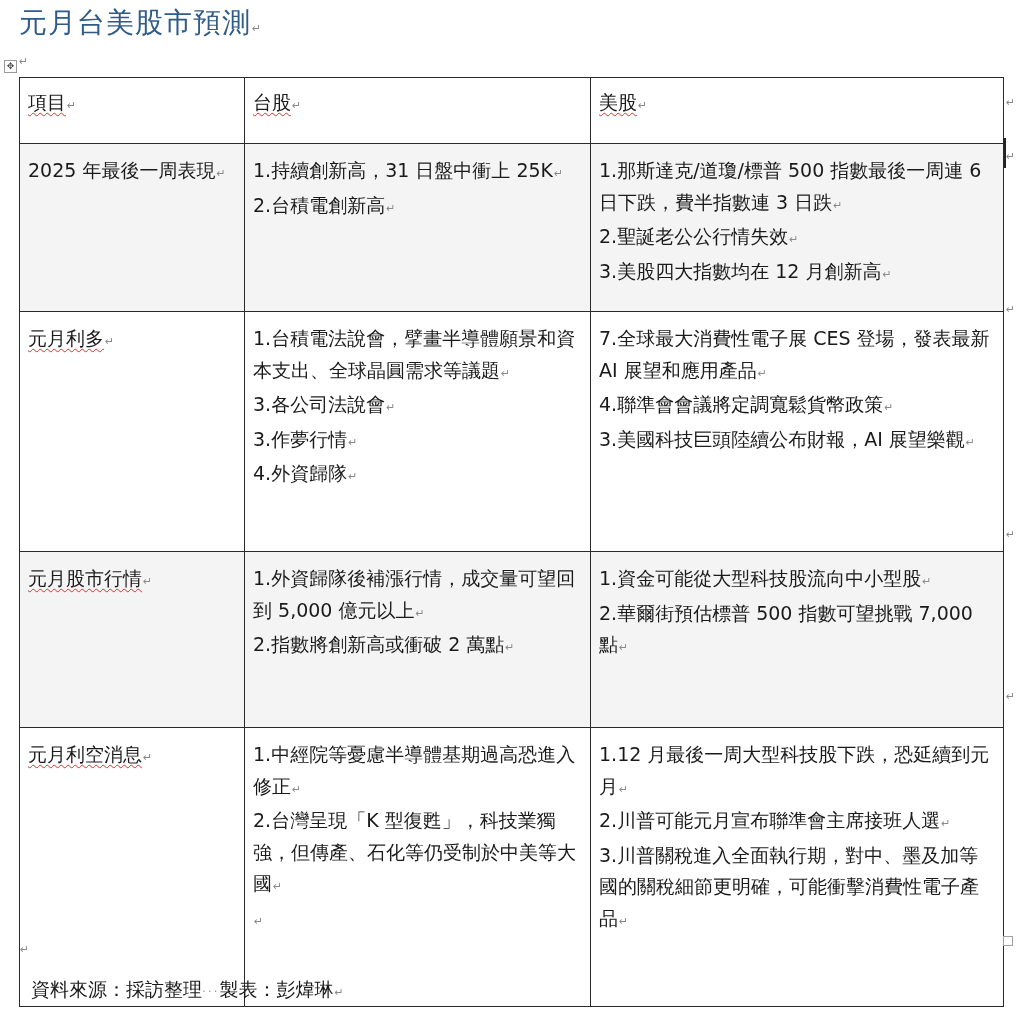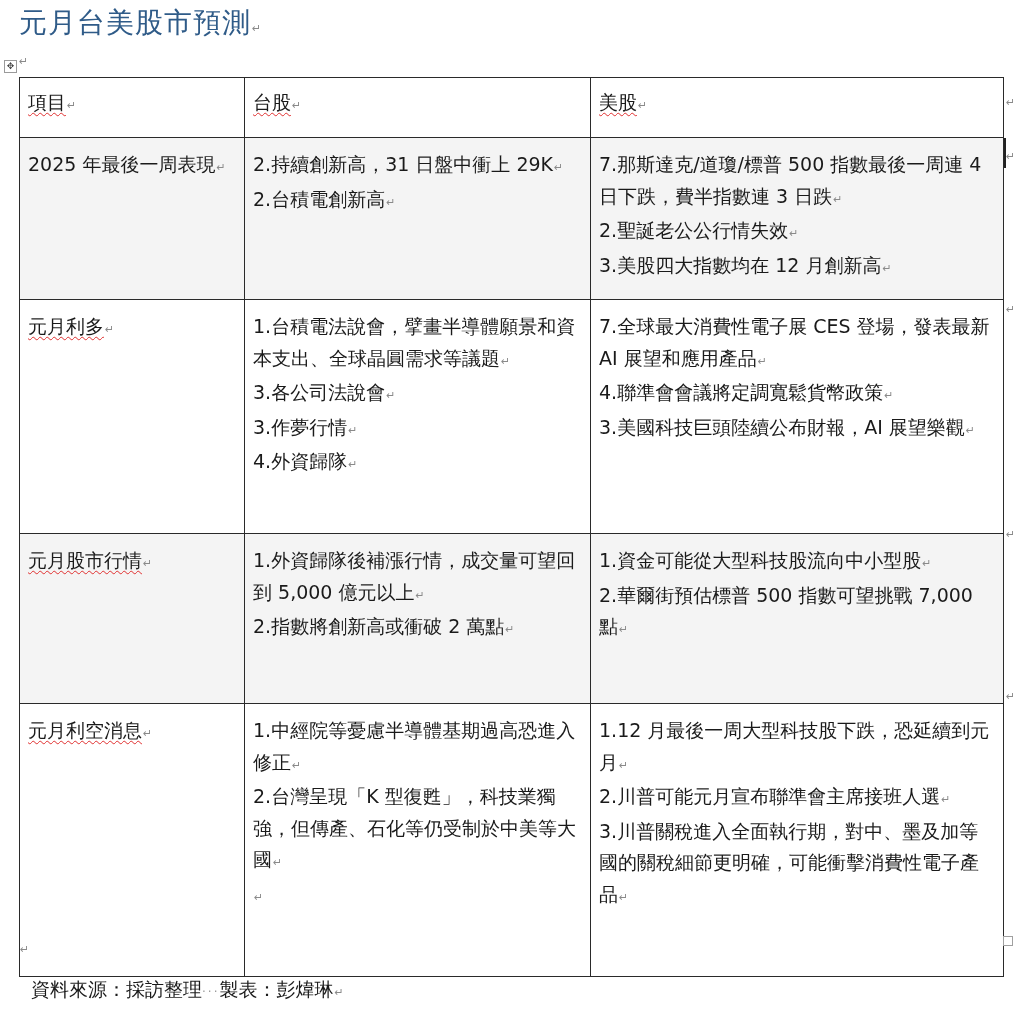--- a/index.html
+++ b/index.html
@@ -22,21 +22,21 @@
   }
   .handle-mark { position: absolute; left: 18px; top: 55px; }
   table.grid {
     position: absolute; left: 19px; top: 77px;
     border-collapse: collapse; table-layout: fixed;
     width: 984px;
   }
   table.grid td {
     border: 1.5px solid #2a2a2a;
     vertical-align: top;
-    padding: 11px 8px 14px 8px;
+    padding: 11px 8px 20px 8px;
     font-size: 19px;
     line-height: 31.5px;
     position: relative;
   }
   col.c1 { width: 225px; }
   col.c2 { width: 346px; }
   col.c3 { width: 413px; }
   tr.r0 td { height: 36px; padding-top: 9px; }
   tr.r1 td { height: 136px; background: #f4f4f4; }
   tr.r2 td { height: 208px; }
@@ -78,25 +78,25 @@
   <tbody>
       <tr class="r0">
     <td><span class="squig-r">項目</span><span class="pmark">↵</span></td>
     <td><span class="squig-r">台股</span><span class="pmark">↵</span></td>
     <td><span class="squig-r">美股</span><span class="pmark">↵</span></td>
   </tr>
 
   <tr class="r1">
     <td><span>2025 年最後一周表現</span><span class="pmark">↵</span></td>
     <td>
-      <span class="line"><span>2.持續創新高，31 日盤中衝上 29K</span><span class="pmark">↵</span></span>
+      <span class="line"><span>1.持續創新高，31 日盤中衝上 25K</span><span class="pmark">↵</span></span>
       <span class="line"><span>2.台積電創新高</span><span class="pmark">↵</span></span>
     </td>
     <td>
-      <span class="line"><span>7.那斯達克/道瓊/標普 500 指數最後一周連 4 日下跌，費半指數連 3 日跌</span><span class="pmark">↵</span></span>
+      <span class="line"><span>1.那斯達克/道瓊/標普 500 指數最後一周連 6 日下跌，費半指數連 3 日跌</span><span class="pmark">↵</span></span>
       <span class="line"><span>2.聖誕老公公行情失效</span><span class="pmark">↵</span></span>
       <span class="line"><span>3.美股四大指數均在 12 月創新高</span><span class="pmark">↵</span></span>
     </td>
   </tr>
 
   <tr class="r2">
     <td><span class="squig-r">元月利多</span><span class="pmark">↵</span></td>
     <td>
       <span class="line"><span>1.台積電法說會，擘畫半導體願景和資本支出、全球晶圓需求等議題</span><span class="pmark">↵</span></span>
       <span class="line"><span>3.各公司法說會</span><span class="pmark">↵</span></span>

